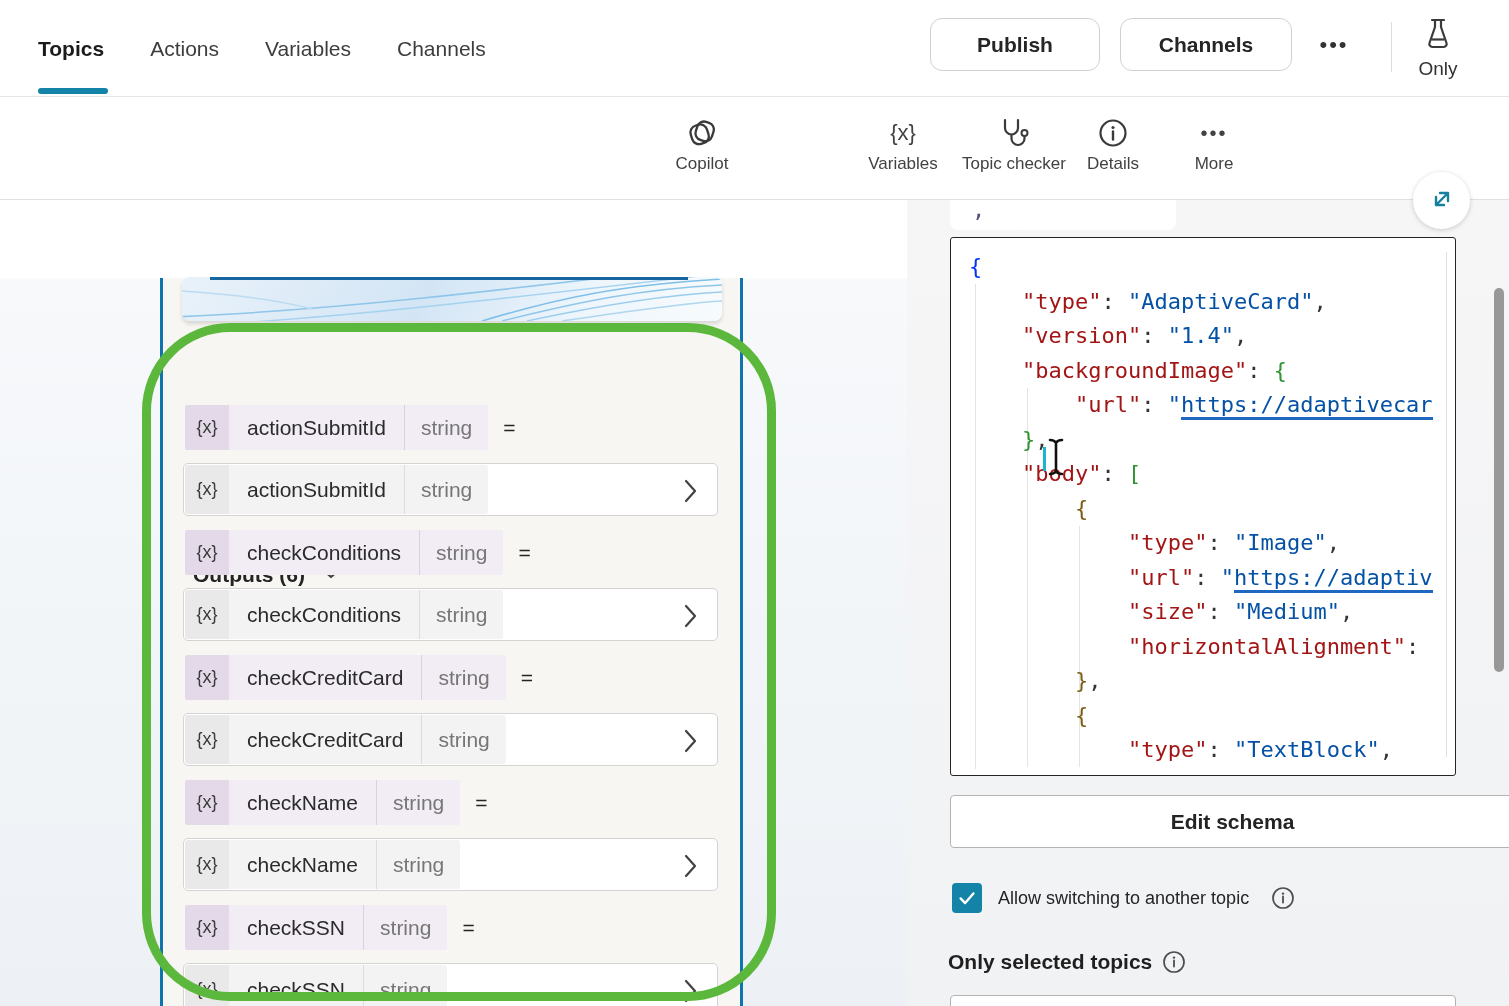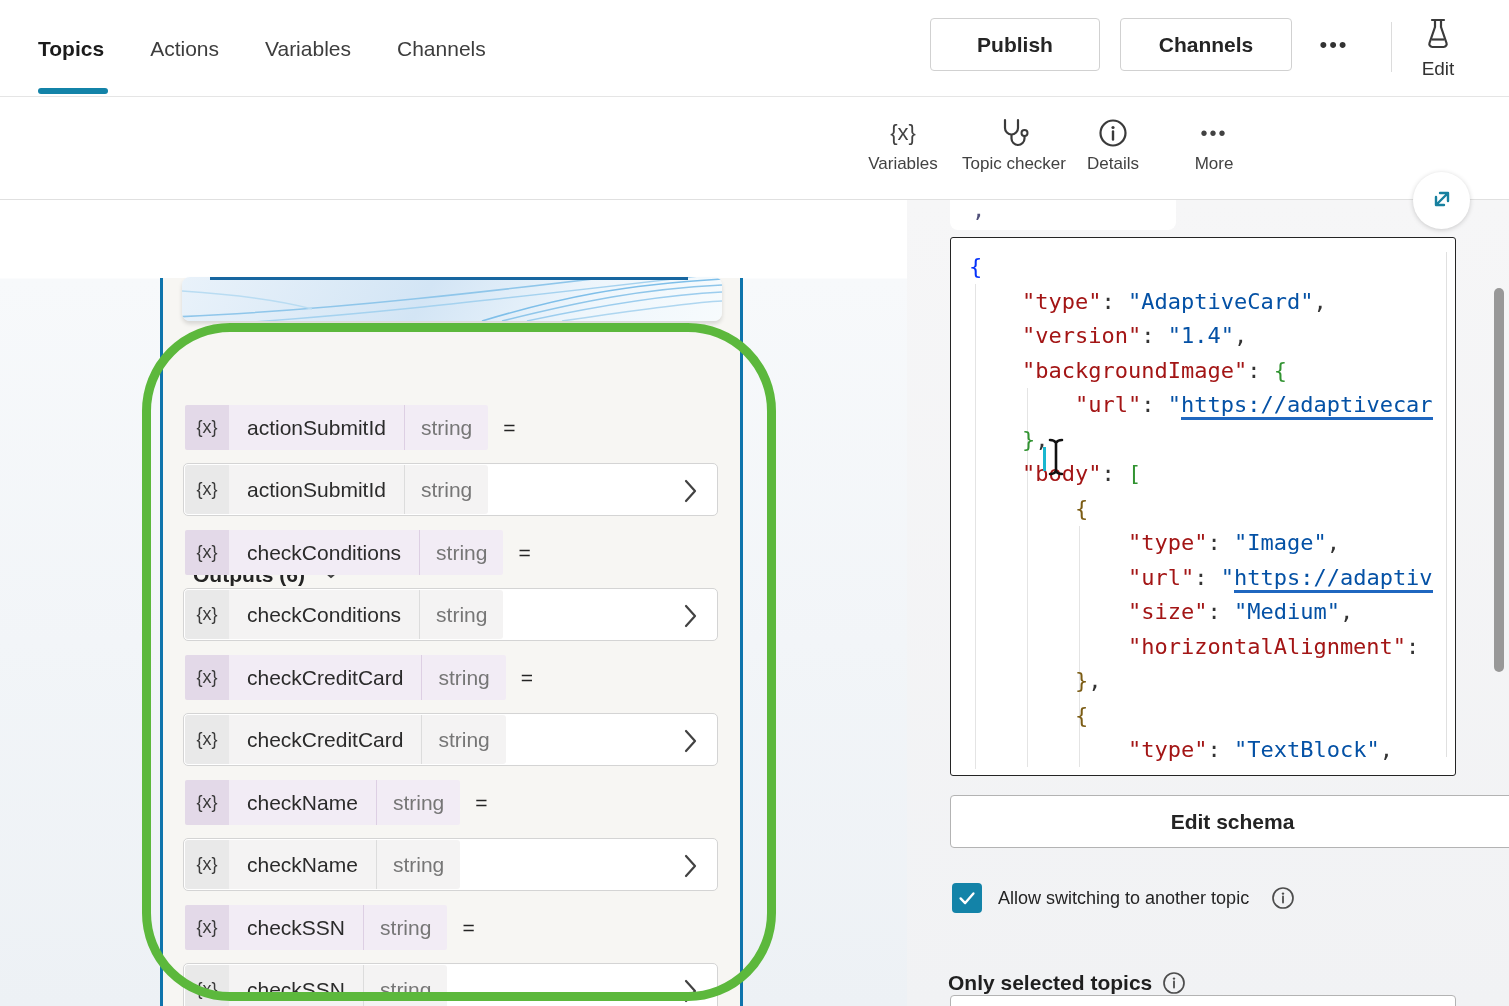--- a/index.html
+++ b/index.html
@@ -8,21 +8,21 @@
   .stage { position:relative; width:1509px; height:1006px; overflow:hidden; }
 
   
   .topbar { position:absolute; left:0; top:0; width:1509px; height:97px; background:#fff;
             border-bottom:1px solid #e5e5e5; }
   .tabs { position:absolute; left:38px; top:0; height:97px; display:flex; align-items:center; gap:46px; }
   .tab { font-size:21px; color:#3d3d3d; cursor:pointer; }
   .tab.active { font-weight:bold; color:#1b1b1b; }
   .tab-underline { position:absolute; left:38px; top:88px; width:70px; height:6px;
                    border-radius:3px; background:#1383a8; }
-  .btn-outline { height:53px; background:#fff; border:1px solid #d1d1d1; border-radius:4px;
+  .btn-outline { height:53px; background:#fff; border:1px solid #d1d1d1; border-radius:12px;
                  font-size:21px; font-weight:600; color:#252525; display:flex; align-items:center;
                  justify-content:center; cursor:pointer; }
   .btn-publish { position:absolute; left:930px; top:18px; width:170px; }
   .btn-settings { position:absolute; left:1120px; top:18px; width:172px; }
   .top-ellipsis { position:absolute; left:1312px; top:20px; width:44px; height:50px; display:flex;
                   align-items:center; justify-content:center; font-size:22px; letter-spacing:2px;
                   color:#333; cursor:pointer; }
   .top-divider { position:absolute; left:1391px; top:22px; width:1px; height:50px; background:#dcdcdc; }
   .test-block { position:absolute; left:1408px; top:6px; width:60px; height:84px; display:flex;
                 flex-direction:column; align-items:center; justify-content:center; cursor:pointer; }
@@ -107,21 +107,21 @@
   .caret-mark { position:absolute; left:136px; top:247px; width:3px; height:24px; background:#19b7cf; z-index:4; }
 
   .btn-edit-schema { position:absolute; left:43px; top:595px; width:565px; height:53px; background:#fff;
                      border:1px solid #b3b3b3; border-radius:4px; display:flex; align-items:center;
                      justify-content:center; font-size:21px; font-weight:bold; color:#242424; cursor:pointer; }
   .check-row { position:absolute; left:45px; top:683px; display:flex; align-items:center; gap:16px; }
   .checkbox { width:30px; height:30px; background:#1383a8; border-radius:4px; display:flex;
               align-items:center; justify-content:center; cursor:pointer; }
   .check-row .clbl { font-size:18px; color:#242424; }
   .info-ic { display:inline-flex; margin-left:6px; vertical-align:-3px; }
-  .only-row { position:absolute; left:41px; top:771px; display:flex; align-items:center; gap:4px; }
+  .only-row { position:absolute; left:41px; top:750px; display:flex; align-items:center; gap:4px; }
   .only-row .olbl { font-size:21px; font-weight:bold; color:#1f1f1f; }
   .partial-input { position:absolute; left:43px; top:795px; width:506px; height:20px; background:#fff;
                    border:1px solid #b3b3b3; border-radius:4px; }
 
   .page-scrollbar { position:absolute; left:1494px; top:288px; width:10px; height:384px;
                     background:#989898; border-radius:5px; cursor:pointer; }
 </style>
 </head>
 <body>
 
@@ -140,26 +140,35 @@
     <button class="btn-outline btn-settings">Channels</button>
     <div class="top-ellipsis">•••</div>
     <div class="top-divider"></div>
     <div class="test-block">
       <span>
         <svg width="34" height="36" viewBox="0 0 34 36">
           <path d="M11 4 h12 M14 4 v7 L8.5 27 a3 3 0 0 0 2.8 4 h11.4 a3 3 0 0 0 2.8-4 L20 11 V4" fill="none" stroke="#3a3a3a" stroke-width="2.2" stroke-linecap="round" stroke-linejoin="round"></path>
           <path d="M10.5 23.5 h13" stroke="#3a3a3a" stroke-width="2.2"></path>
         </svg>
       </span>
-      <span class="lbl">Edit</span>
+      <span class="lbl">Only</span>
     </div>
   </div>
 
   <div class="toolbar">
 
+    <div class="tool-item" style="left:647px;">
+      <span class="ticon">
+        <svg width="34" height="34" viewBox="0 0 34 34">
+          <rect x="6" y="9" width="17" height="19" rx="7" transform="rotate(-18 14 18)" fill="none" stroke="#3a3a3a" stroke-width="2.3"></rect>
+          <rect x="11" y="6" width="17" height="19" rx="7" transform="rotate(18 20 16)" fill="none" stroke="#3a3a3a" stroke-width="2.3"></rect>
+        </svg>
+      </span>
+      <span class="tlbl">Copilot</span>
+    </div>
 
 
     <div class="tool-item" style="left:848px;">
       <span class="ticon">
         <span class="vars-glyph">{x}</span>
       </span>
       <span class="tlbl">Variables</span>
     </div>
 
     <div class="tool-item" style="left:1058px;">

